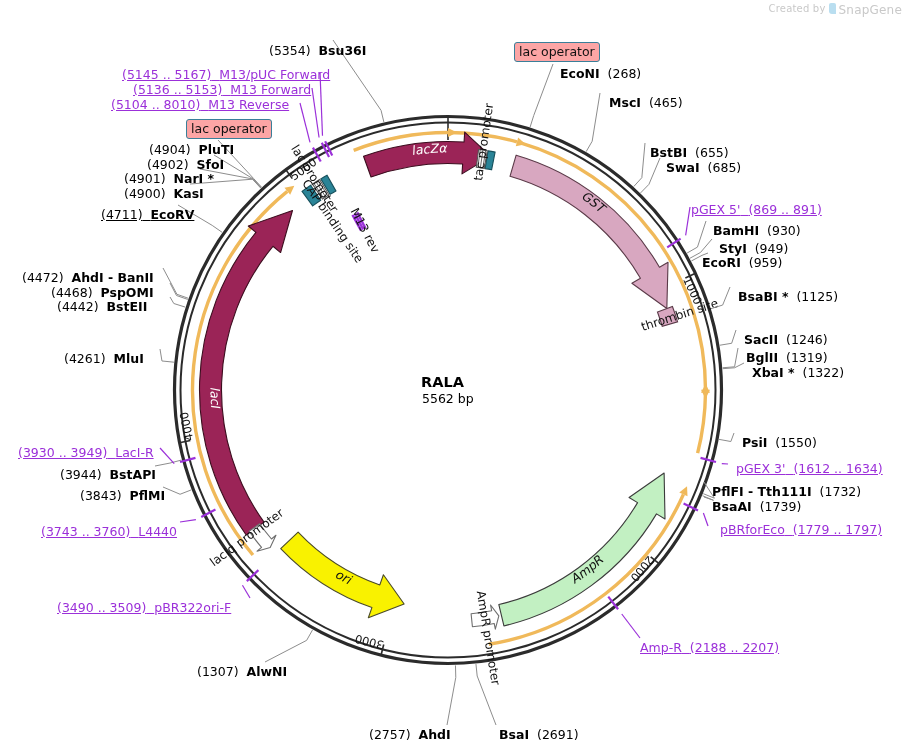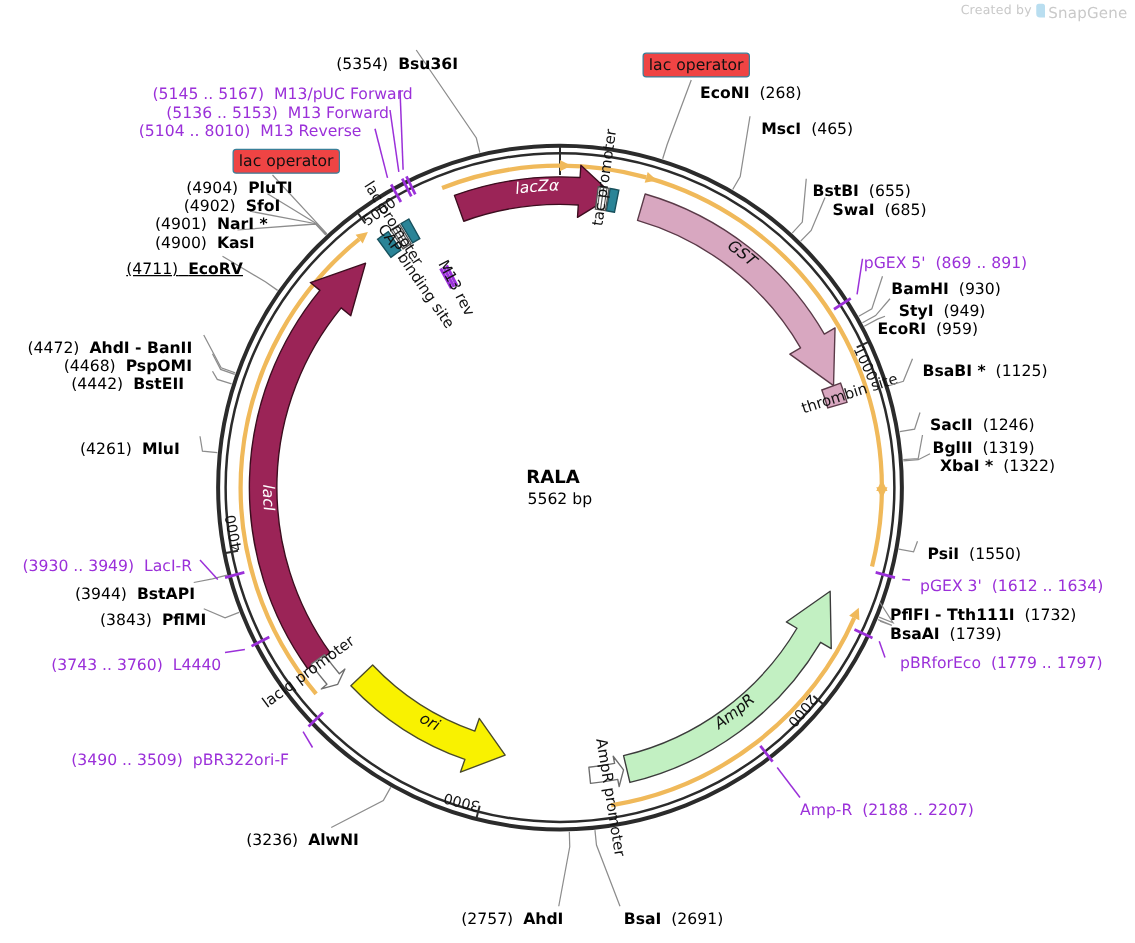--- a/index.html
+++ b/index.html
@@ -3,24 +3,24 @@
 <meta charset="utf-8">
 <style>
   html,body{margin:0;padding:0;background:#ffffff;}
   body{width:908px;height:754px;overflow:hidden;
        font-family:"DejaVu Sans","Liberation Sans",sans-serif;}
   #stage{position:relative;width:908px;height:754px;background:#fff;}
   svg{display:block;}
   .lbl{position:absolute;white-space:nowrap;font-size:12.5px;color:#000;line-height:1.05;}
   .lbl .pos{font-weight:400;}
   .lbl .enz{font-weight:bold;}
-  .purple{color:#9b30d9;}
+  .purple{color:#9b30d9;text-decoration:underline;}
   .purple .pos{color:#9b30d9;}
   .purple .enz{color:#9b30d9;font-weight:400;}
-  .opbox{position:absolute;background:#ef4444;border:1.2px solid #3a7f99;
+  .opbox{position:absolute;background:#fca5a5;border:1.2px solid #3a7f99;
          border-radius:3px;padding:1px 4px 2px 4px;font-size:12.5px;color:#111;
          white-space:nowrap;}
   .wm{position:absolute;right:6px;top:3px;font-size:10px;color:#c9c9c9;
       letter-spacing:.2px;display:flex;align-items:flex-start;gap:3px;}
   .wm .sg{font-size:12px;color:#c9c9c9;}
   .ctr-title{position:absolute;font-weight:bold;font-size:14.5px;color:#000;}
   .ctr-sub{position:absolute;font-size:12.5px;color:#000;}
 </style>
 </head>
 <body>
@@ -191,21 +191,21 @@
       <div class="lbl" style="left: 147px; top: 158px;"><span class="pos">(4902)</span><span>&nbsp;&nbsp;</span><span class="enz">SfoI</span></div>
       <div class="lbl" style="left: 124px; top: 172px;"><span class="pos">(4901)</span><span>&nbsp;&nbsp;</span><span class="enz">NarI *</span></div>
       <div class="lbl" style="left: 124px; top: 187px;"><span class="pos">(4900)</span><span>&nbsp;&nbsp;</span><span class="enz">KasI</span></div>
       <div class="lbl" style="left: 101px; top: 208px; text-decoration: underline;"><span class="pos">(4711)</span><span>&nbsp;&nbsp;</span><span class="enz">EcoRV</span></div>
       <div class="lbl" style="left: 22px; top: 271px;"><span class="pos">(4472)</span><span>&nbsp;&nbsp;</span><span class="enz">AhdI  -  BanII</span></div>
       <div class="lbl" style="left: 51px; top: 286px;"><span class="pos">(4468)</span><span>&nbsp;&nbsp;</span><span class="enz">PspOMI</span></div>
       <div class="lbl" style="left: 57px; top: 300px;"><span class="pos">(4442)</span><span>&nbsp;&nbsp;</span><span class="enz">BstEII</span></div>
       <div class="lbl" style="left: 64px; top: 352px;"><span class="pos">(4261)</span><span>&nbsp;&nbsp;</span><span class="enz">MluI</span></div>
       <div class="lbl" style="left: 60px; top: 468px;"><span class="pos">(3944)</span><span>&nbsp;&nbsp;</span><span class="enz">BstAPI</span></div>
       <div class="lbl" style="left: 80px; top: 489px;"><span class="pos">(3843)</span><span>&nbsp;&nbsp;</span><span class="enz">PflMI</span></div>
-      <div class="lbl" style="left: 197px; top: 665px;"><span class="pos">(3236)</span><span>&nbsp;&nbsp;</span><span class="enz">AlwNI</span></div>
+      <div class="lbl" style="left: 197px; top: 665px;"><span class="pos">(1307)</span><span>&nbsp;&nbsp;</span><span class="enz">AlwNI</span></div>
       <div class="lbl" style="left: 369px; top: 728px;"><span class="pos">(2757)</span><span>&nbsp;&nbsp;</span><span class="enz">AhdI</span></div>
       <div class="lbl" style="left: 499px; top: 728px;"><span class="enz">BsaI</span><span>&nbsp;&nbsp;</span><span class="pos">(2691)</span></div>
       <div class="lbl" style="left: 560px; top: 67px;"><span class="enz">EcoNI</span><span>&nbsp;&nbsp;</span><span class="pos">(268)</span></div>
       <div class="lbl" style="left: 609px; top: 96px;"><span class="enz">MscI</span><span>&nbsp;&nbsp;</span><span class="pos">(465)</span></div>
       <div class="lbl" style="left: 650px; top: 146px;"><span class="enz">BstBI</span><span>&nbsp;&nbsp;</span><span class="pos">(655)</span></div>
       <div class="lbl" style="left: 666px; top: 161px;"><span class="enz">SwaI</span><span>&nbsp;&nbsp;</span><span class="pos">(685)</span></div>
       <div class="lbl" style="left: 713px; top: 224px;"><span class="enz">BamHI</span><span>&nbsp;&nbsp;</span><span class="pos">(930)</span></div>
       <div class="lbl" style="left: 719px; top: 242px;"><span class="enz">StyI</span><span>&nbsp;&nbsp;</span><span class="pos">(949)</span></div>
       <div class="lbl" style="left: 702px; top: 256px; text-align: right;"><span class="enz">EcoRI</span><span>&nbsp;&nbsp;</span><span class="pos">(959)</span></div>
       <div class="lbl" style="left: 738px; top: 290px;"><span class="enz">BsaBI *</span><span>&nbsp;&nbsp;</span><span class="pos">(1125)</span></div>

